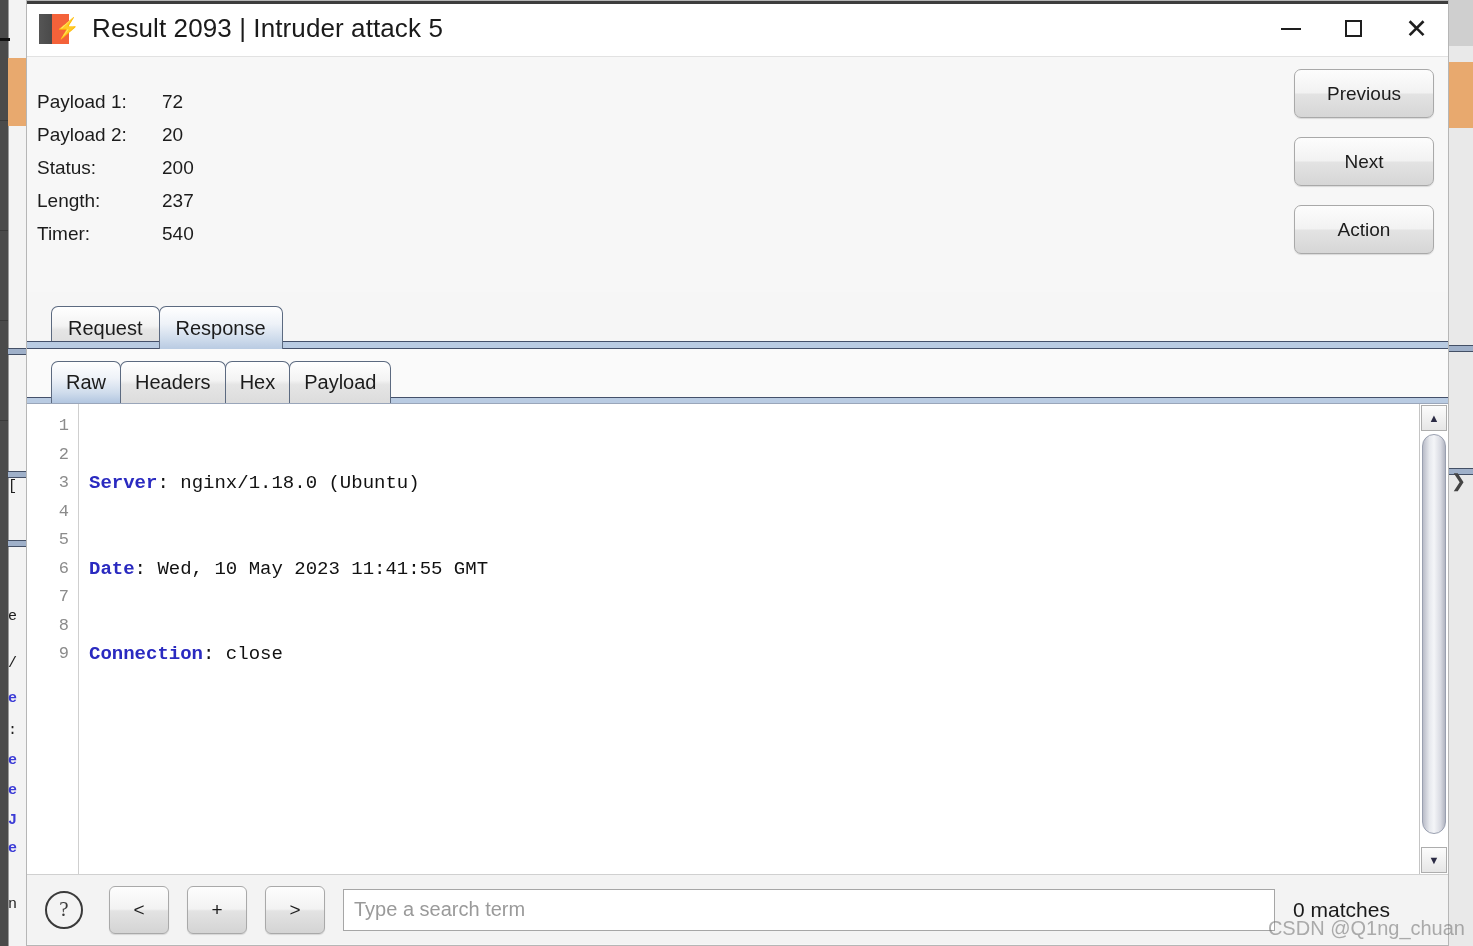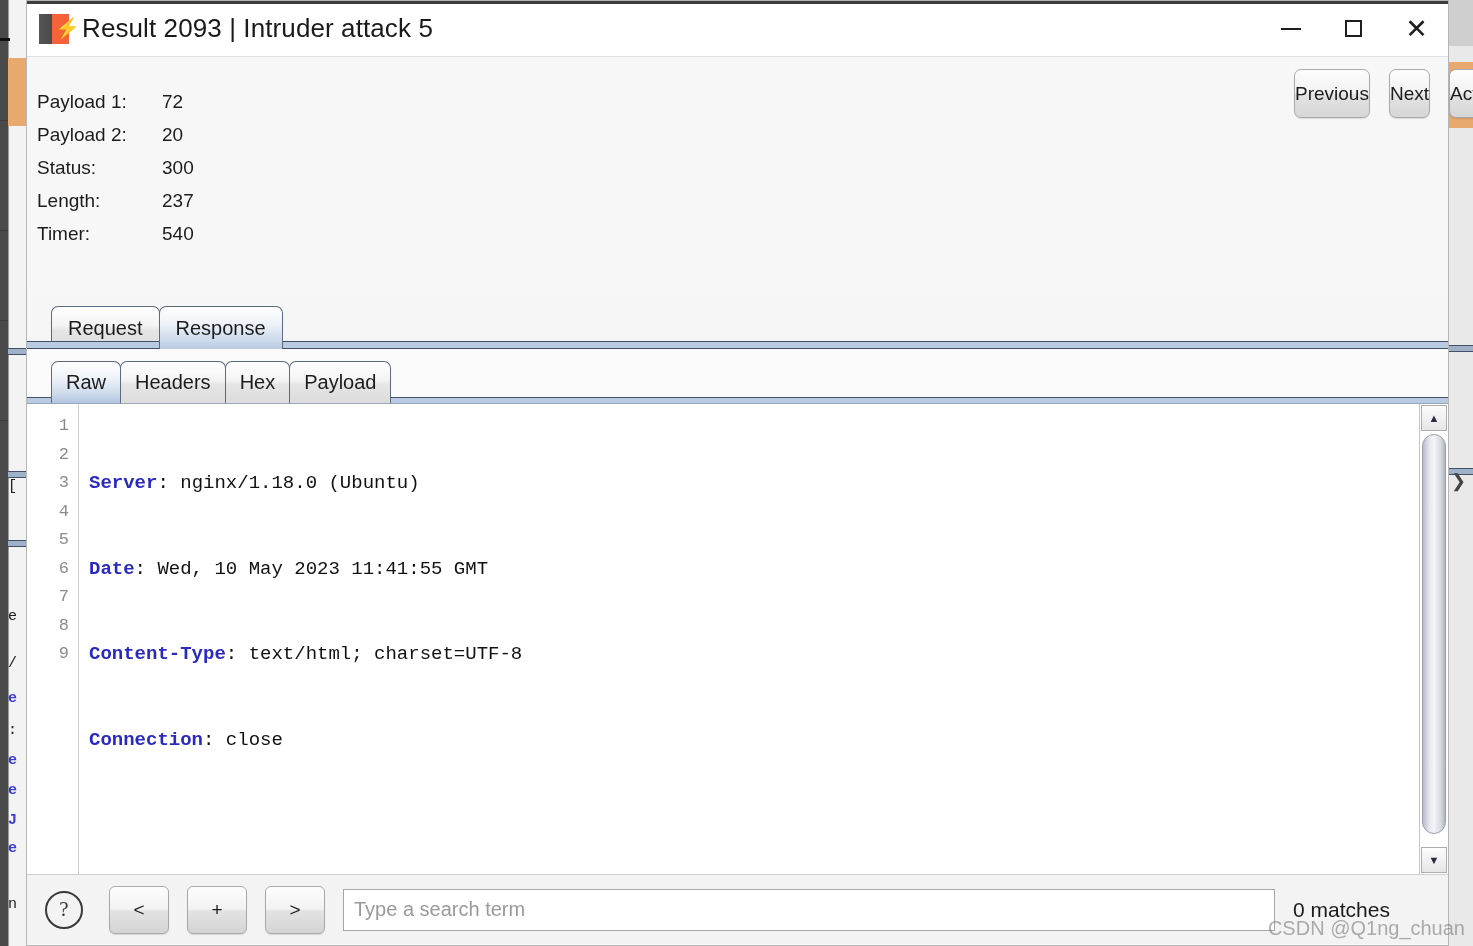--- a/index.html
+++ b/index.html
@@ -130,21 +130,21 @@
     position: absolute;
     left: 3px; top: 4px;
     width: 11px; height: 22px;
     color: #fff;
     font-size: 20px;
     line-height: 21px;
     text-align: center;
     font-weight: bold;
   }
   .title-text {
-    margin-left: 13px;
+    margin-left: 23px;
     font-size: 26px;
     color: #1a1a1a;
     font-family: "Liberation Sans", sans-serif;
     letter-spacing: .1px;
     white-space: nowrap;
   }
   .win-controls {
     position: absolute;
     right: 0; top: 0;
     height: 55px;
@@ -178,20 +178,21 @@
   }
   .info-row { display: flex; height: 33px; align-items: flex-start; }
   .info-label { width: 125px; }
   .info-value { }
 
   .action-buttons {
     position: absolute;
     right: 14px; top: 12px;
     width: 140px;
     display: flex;
+    flex-direction: column;
     gap: 19px;
   }
   .jbutton {
     height: 47px;
     border: 1px solid #a9a9a9;
     border-radius: 7px;
     background: linear-gradient(180deg, #fdfdfd 0%, #f2f2f2 48%, #e3e3e3 52%, #d6d6d6 100%);
     font-size: 19px;
     color: #1c1c1c;
     display: flex;
@@ -485,21 +486,21 @@
         <div class="info-row">
           <div class="info-label">Payload 1:</div>
           <div class="info-value">72</div>
         </div>
         <div class="info-row">
           <div class="info-label">Payload 2:</div>
           <div class="info-value">20</div>
         </div>
         <div class="info-row">
           <div class="info-label">Status:</div>
-          <div class="info-value">300</div>
+          <div class="info-value">200</div>
         </div>
         <div class="info-row">
           <div class="info-label">Length:</div>
           <div class="info-value">237</div>
         </div>
         <div class="info-row">
           <div class="info-label">Timer:</div>
           <div class="info-value">540</div>
         </div>
       </div>
@@ -534,21 +535,20 @@
         <div>5</div>
         <div>6</div>
         <div>7</div>
         <div>8</div>
         <div>9</div>
       </div>
 
       <div class="code">
         <div><span class="hdr">Server</span><span>: nginx/1.18.0 (Ubuntu)</span></div>
         <div><span class="hdr">Date</span><span>: Wed, 10 May 2023 11:41:55 GMT</span></div>
-        <div><span class="hdr">Content-Type</span><span>: text/html; charset=UTF-8</span></div>
         <div><span class="hdr">Connection</span><span>: close</span></div>
         
         
         
         
       </div>
 
       <div class="vscroll">
         <div class="vs-arrow up">▲</div>
         <div class="vs-thumb"></div>

